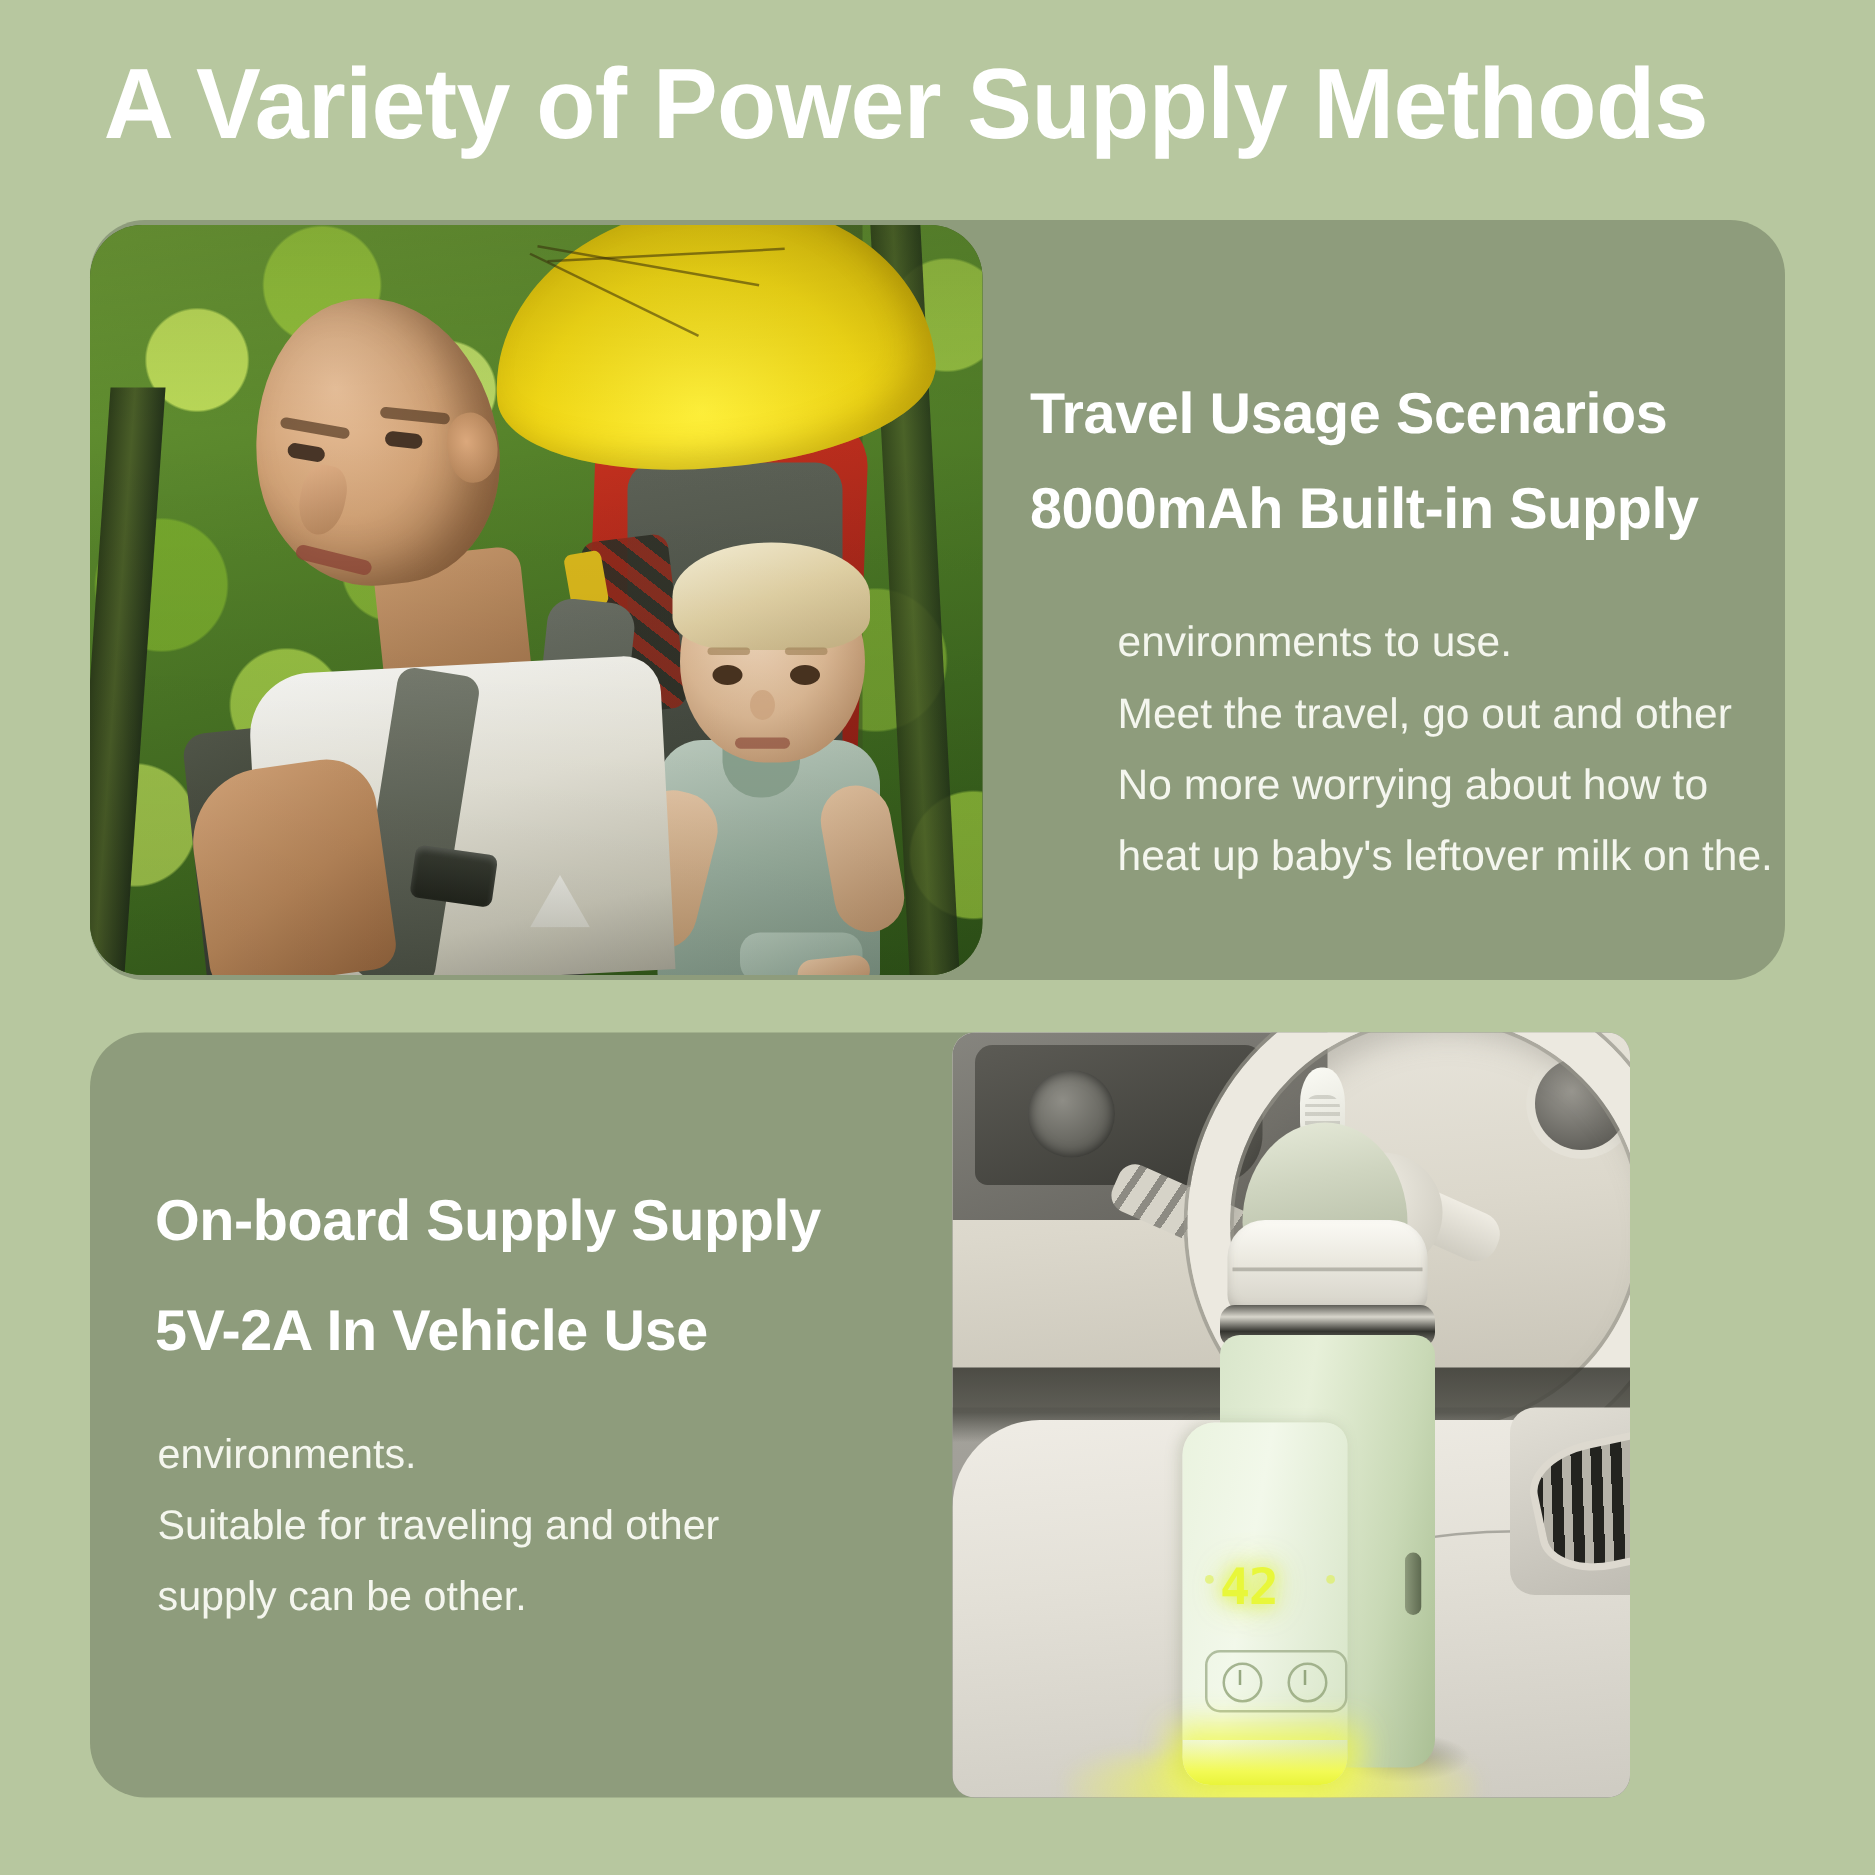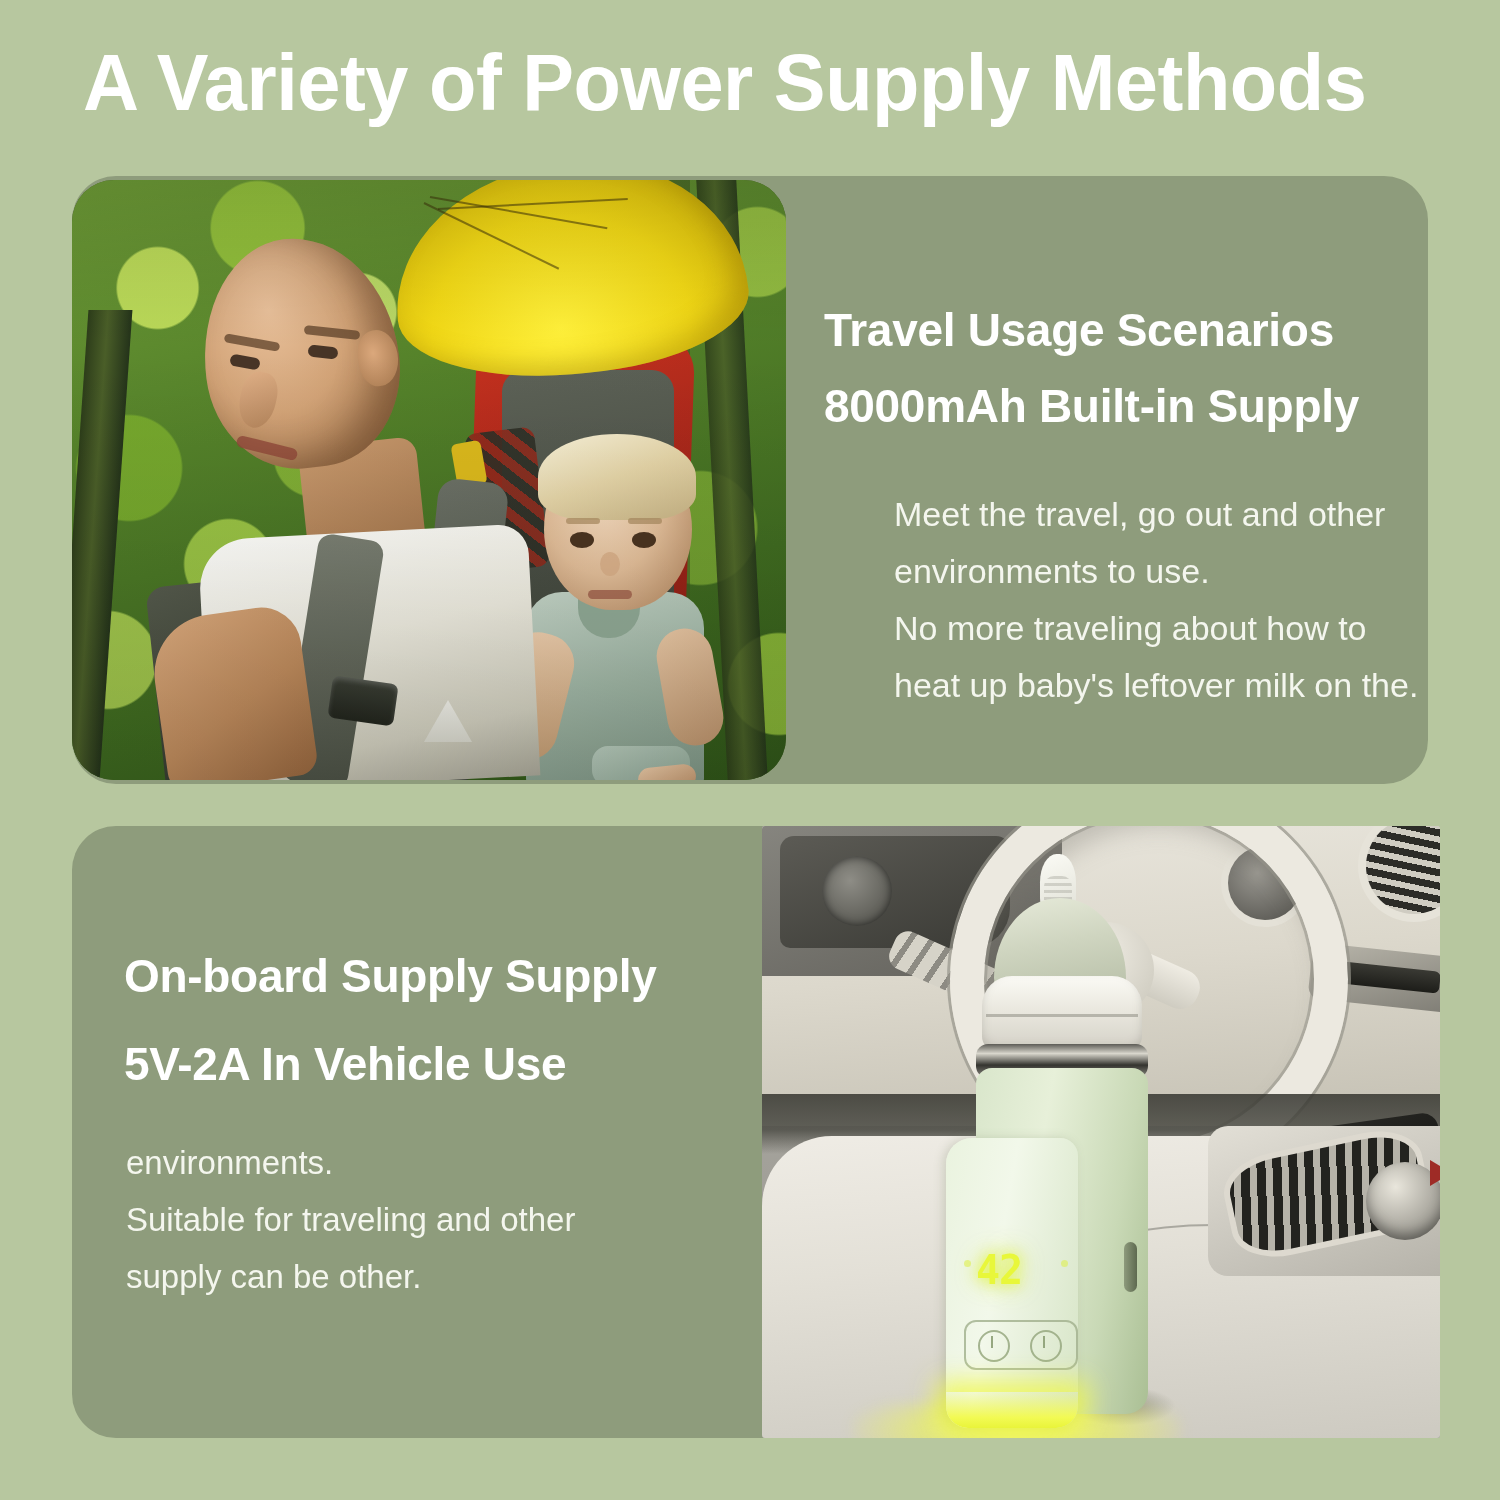--- a/index.html
+++ b/index.html
@@ -81,22 +81,22 @@
   .panel-bot{
     position:absolute;
     left:0; top:0;
     width:760px; height:612px;
     background:#8e9c7c;
     border-radius:44px;
   }
   .photo-bot{
     position:absolute;
     left:690px; top:0;
-    width:678px; height:612px;
-    border-radius:3px;
+    width:542px; height:612px;
+    border-radius:18px;
     overflow:hidden;
     background:#9a9a96;
   }
   .head-bot{
     position:absolute;
     left:52px; top:106px;
     width:700px;
     color:#ffffff;
     font-size:46px;
     font-weight:bold;
@@ -537,23 +537,23 @@
 
     <div class="shade-overlay"></div>
   </div>
 
   <div class="text-top">
     <div class="head-top">
       <div class="l1">Travel Usage Scenarios</div>
       <div class="l2">8000mAh Built-in Supply</div>
     </div>
     <div class="body-top">
+      <div>environments to use.</div>
       <div>Meet the travel, go out and other</div>
-      <div>environments to use.</div>
-      <div>No more traveling about how to</div>
+      <div>No more worrying about how to</div>
       <div>heat up baby's leftover milk on the.</div>
     </div>
   </div>
 </div>
 
 <div class="block-bot">
 
   <div class="panel-bot"></div>
 
   <div class="head-bot">

